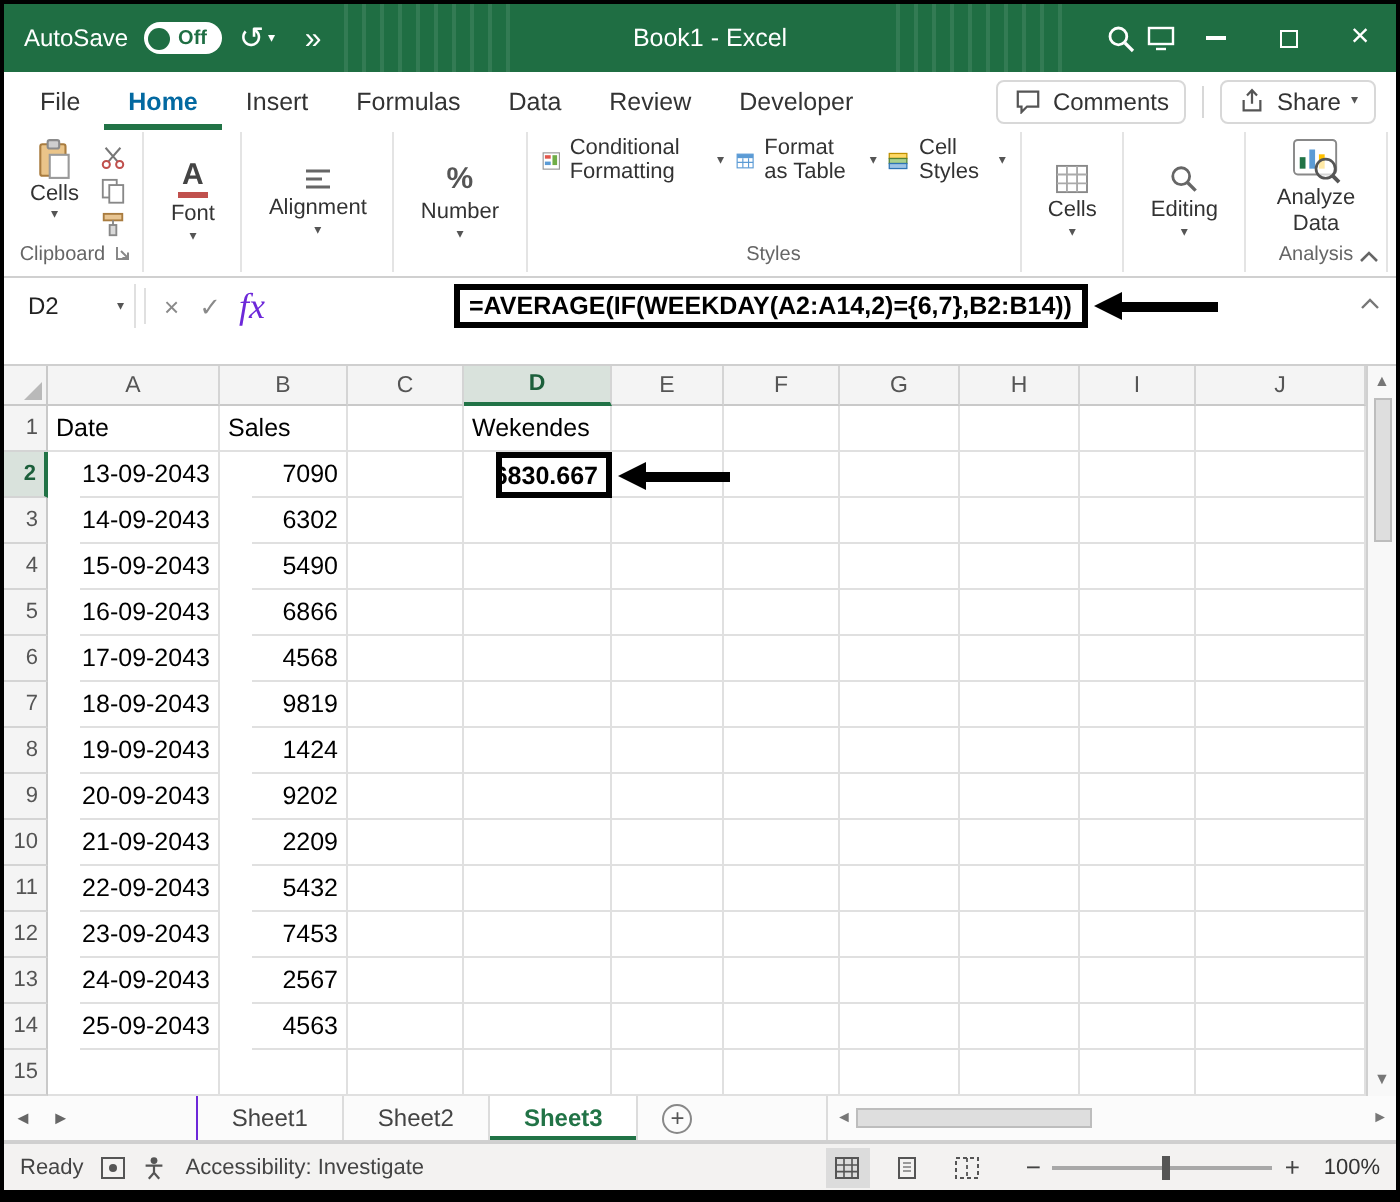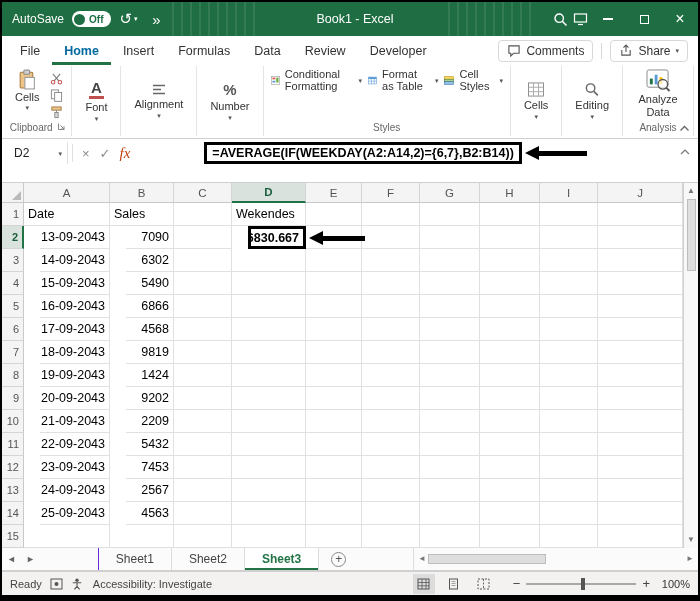--- a/index.html
+++ b/index.html
@@ -46,23 +46,23 @@
   .font-A { font-size:15px; font-weight:bold; color:#444; border-bottom:3px solid #c0504d; line-height:1.1; padding:0 2px; }
   .pct { font-size:15px; font-weight:bold; color:#555; }
   .collapse-chev { position:absolute; right:8px; bottom:6px; }
 
   
   .formula-row { flex:0 0 44px; background:#fff; border-bottom:1px solid #cfcfcf; position:relative; padding:2px 4px 0 4px; }
   .fr-top { display:flex; align-items:center; height:24px; }
   .name-box { width:62px; display:flex; align-items:center; justify-content:space-between; padding:0 5px 0 8px; font-size:12px; color:#222; height:22px; border-right:1px solid #e0e0e0; }
   .fr-sep { width:1px; height:18px; background:#e0e0e0; margin:0 4px; }
   .fr-icon { font-size:13px; color:#8a8a8a; padding:0 5px; }
-  .fx { font-family:"Liberation Serif",serif; font-style:italic; font-size:15px; color:#c2410c; padding:0 6px 0 4px; }
+  .fx { font-family:"Liberation Serif",serif; font-style:italic; font-size:18px; color:#6d28d9; padding:0 6px 0 4px; }
   .formula-area { flex:1; display:flex; align-items:center; height:24px; }
-  .fbox { margin-left:68px; border:3px solid #000; padding:1px 5px; font-size:12.5px; font-weight:bold; color:#000; white-space:nowrap; background:#fff; }
+  .fbox { margin-left:88px; border:3px solid #000; padding:1px 5px; font-size:12.5px; font-weight:bold; color:#000; white-space:nowrap; background:#fff; }
   .annot-arrow { display:flex; align-items:center; height:14px; }
   .annot-arrow .head { width:0; height:0; border-top:7px solid transparent; border-bottom:7px solid transparent; border-right:14px solid #000; }
   .annot-arrow .tail { height:5px; background:#000; flex:1; }
   .fla { width:62px; margin-left:3px; }
   .fr-expand { position:absolute; right:8px; top:10px; }
 
   
   .grid-wrap { flex:0 0 365px; display:flex; overflow:hidden; background:#fff; }
   .grid { flex:1; position:relative; overflow:hidden; }
   .grow { display:grid; grid-template-columns:22px 86px 64px 58px 74px 56px 58px 60px 60px 58px minmax(30px,1fr); }

